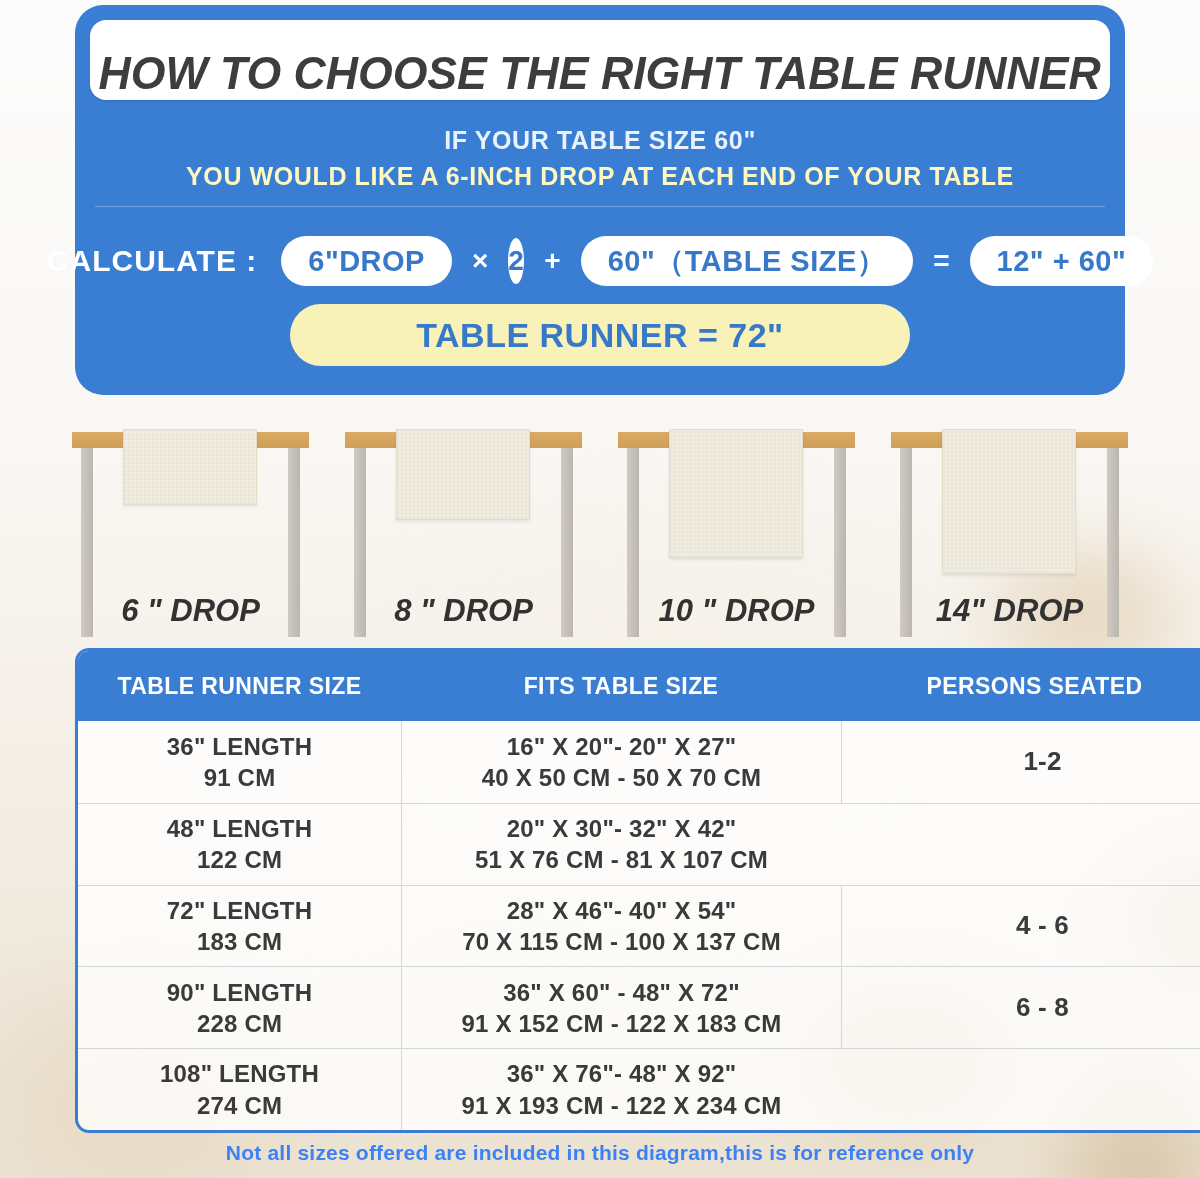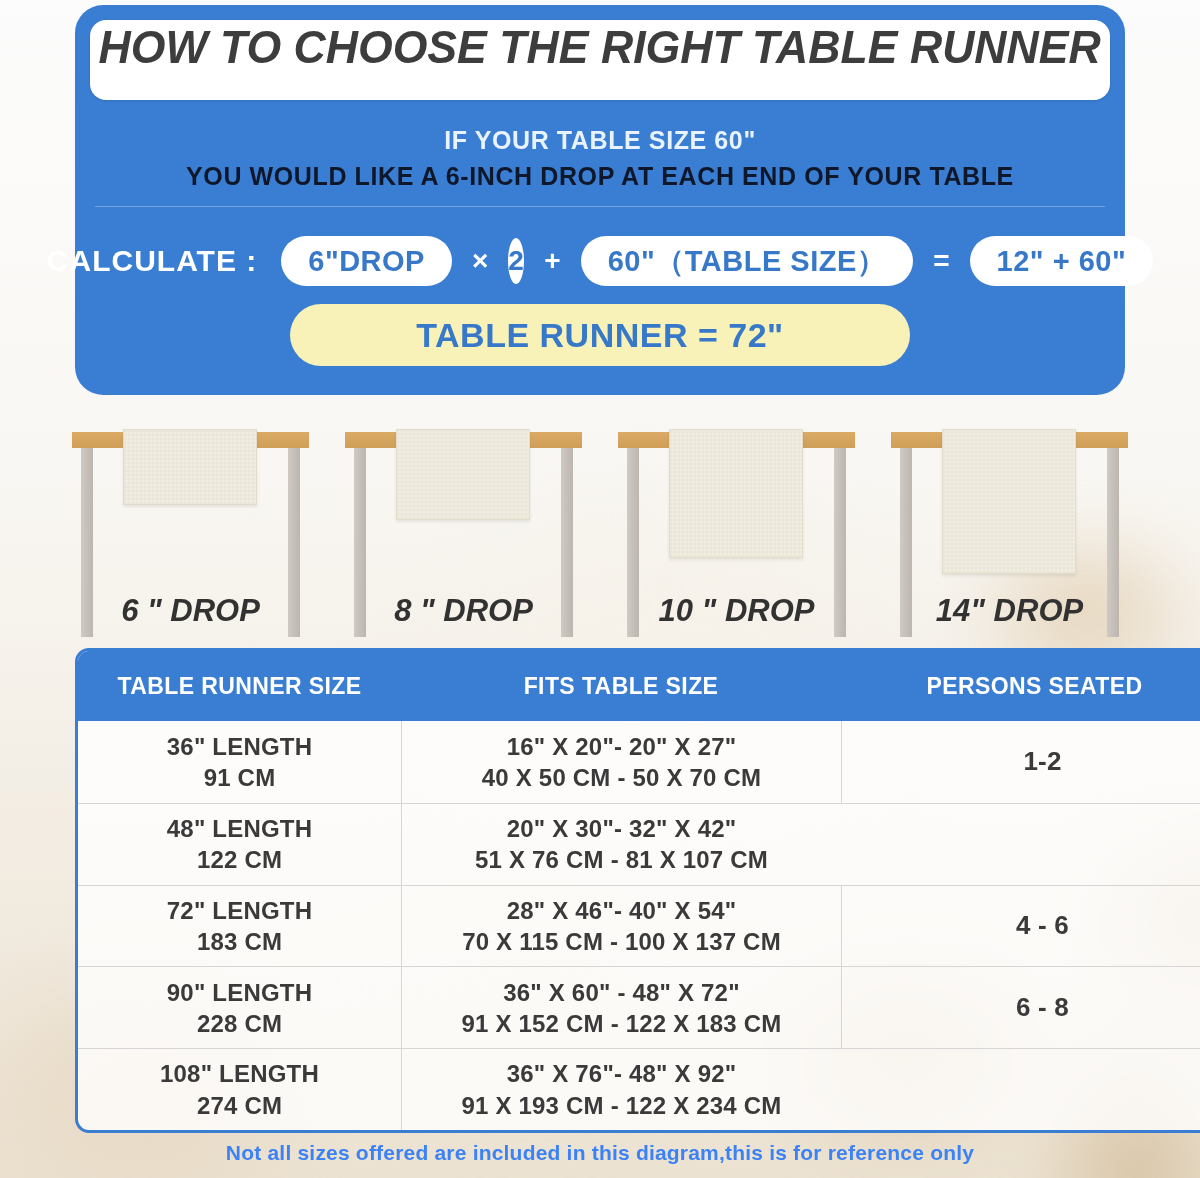--- a/index.html
+++ b/index.html
@@ -29,31 +29,31 @@
     filter:blur(24px);
   }
 
   
   .hero {
     position:absolute; left:75px; top:5px; width:1050px; height:390px;
     background:#3A7ED3; border-radius:28px; z-index:2;
   }
   .title-banner {
     margin:15px 15px 0; height:80px; background:#fff; border-radius:16px;
-    display:flex; align-items:flex-start; justify-content:center;
+    display:flex; align-items:flex-end; justify-content:center;
     box-shadow:0 1px 3px rgba(0,0,0,.12);
   }
   .title-banner h1 {
     font-size:46px; font-weight:800; font-style:italic; color:#3D3D3D;
     letter-spacing:0; white-space:nowrap; transform:scaleX(.97);
   }
   .sub1 { margin-top:26px; text-align:center; font-size:25px; font-weight:700;
           color:#E9F3FD; letter-spacing:.6px; }
   .sub2 { margin-top:7px; text-align:center; font-size:25px; font-weight:700;
-          color:#0f172a; letter-spacing:.6px; }
+          color:#fef9c3; letter-spacing:.6px; }
   .hero-divider { margin:15px 20px 0; border-top:1px solid rgba(255,255,255,.28); }
 
   .formula-row {
     margin-top:29px; display:flex; align-items:center; justify-content:center;
     gap:20px; padding:0 14px; white-space:nowrap;
   }
   .calc-label { color:#fff; font-size:30px; font-weight:800; letter-spacing:1px; margin-right:4px; }
   .pill {
     background:#fff; color:#3778C9; font-size:29px; font-weight:800;
     height:50px; line-height:50px; border-radius:26px; padding:0 27px;

